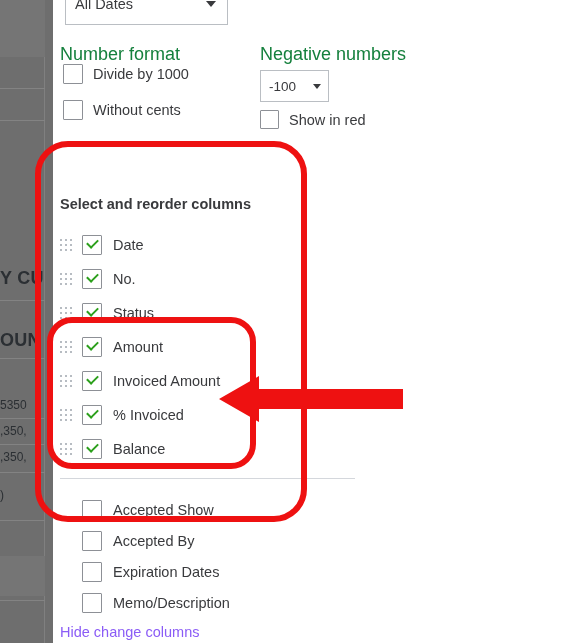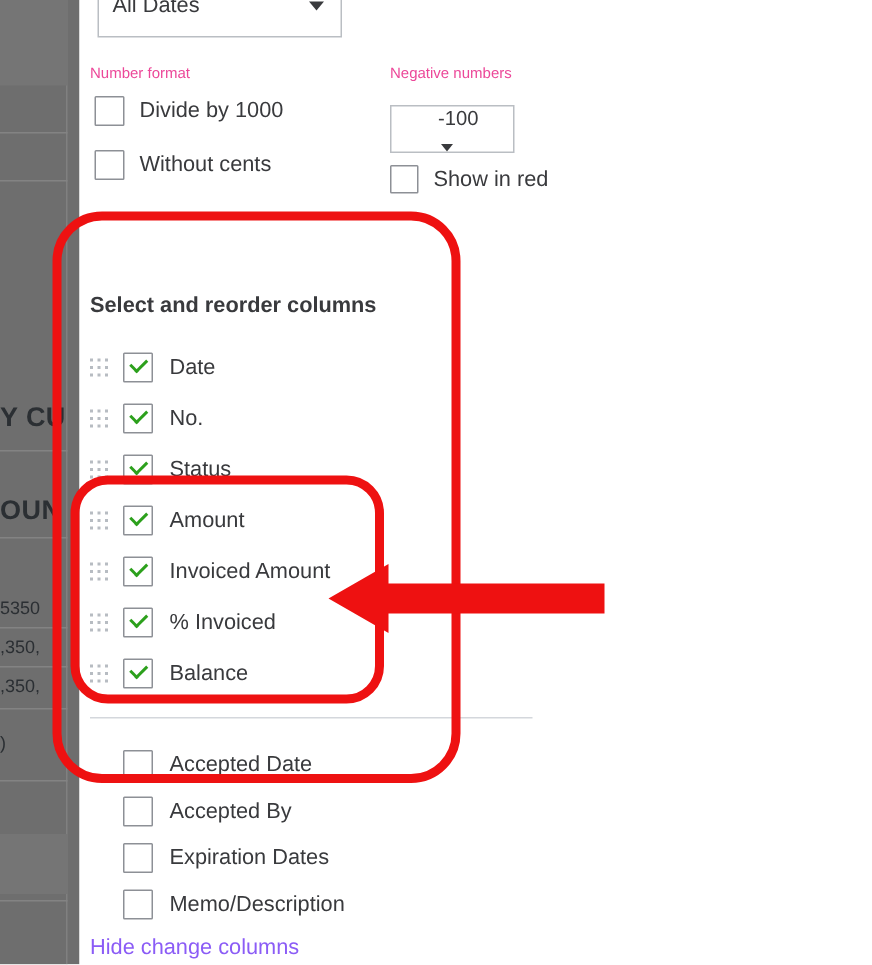--- a/index.html
+++ b/index.html
@@ -80,29 +80,29 @@
   }
   .select .caret {
     width: 0; height: 0;
     border-left: 5px solid transparent;
     border-right: 5px solid transparent;
     border-top: 6px solid #393a3d;
     margin-right: 11px;
   }
 
   #sel-all-dates { left: 12px; top: -18px; width: 163px; height: 43px; }
-  #sel-negative  { left: 207px; top: 70px; width: 83px;  height: 32px; flex-direction: column; }
+  #sel-negative  { left: 207px; top: 70px; width: 69px;  height: 32px; }
   #sel-negative .sel-label { font-size: 13.5px; padding-left: 8px; }
   #sel-negative .caret { margin-right: 7px; border-top-width: 5px; border-left-width: 4.5px; border-right-width: 4.5px; }
 
   
   .heading {
     position: absolute;
-    font-size: 10px;
-    color: #ec4899;
+    font-size: 18px;
+    color: #15803d;
     white-space: nowrap;
   }
   #h-number-format { left: 7px;   top: 44px; }
   #h-negative      { left: 207px; top: 44px; }
 
   
   .cbrow {
     position: absolute;
     display: flex;
     align-items: center;
@@ -400,21 +400,21 @@
         <span class="collabel">Balance</span>
       </div>
     </div>
 
     <div id="list-divider"></div>
 
     <div class="collist2">
 
       <div class="colrow">
         <span class="cbox"></span>
-        <span class="collabel">Accepted Date</span>
+        <span class="collabel">Accepted Show</span>
       </div>
 
       <div class="colrow">
         <span class="cbox"></span>
         <span class="collabel">Accepted By</span>
       </div>
 
       <div class="colrow">
         <span class="cbox"></span>
         <span class="collabel">Expiration Dates</span>

